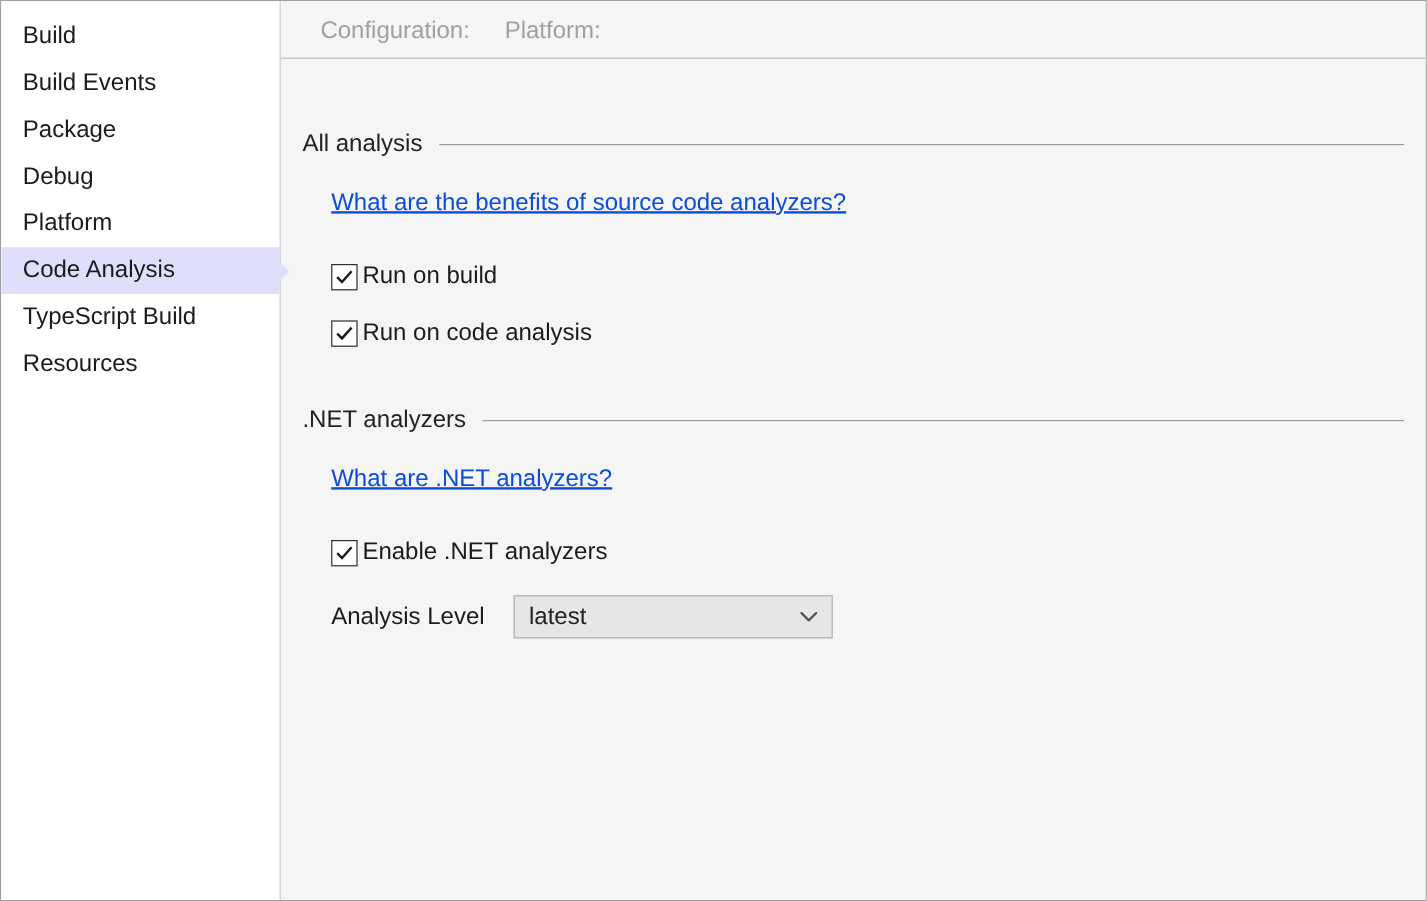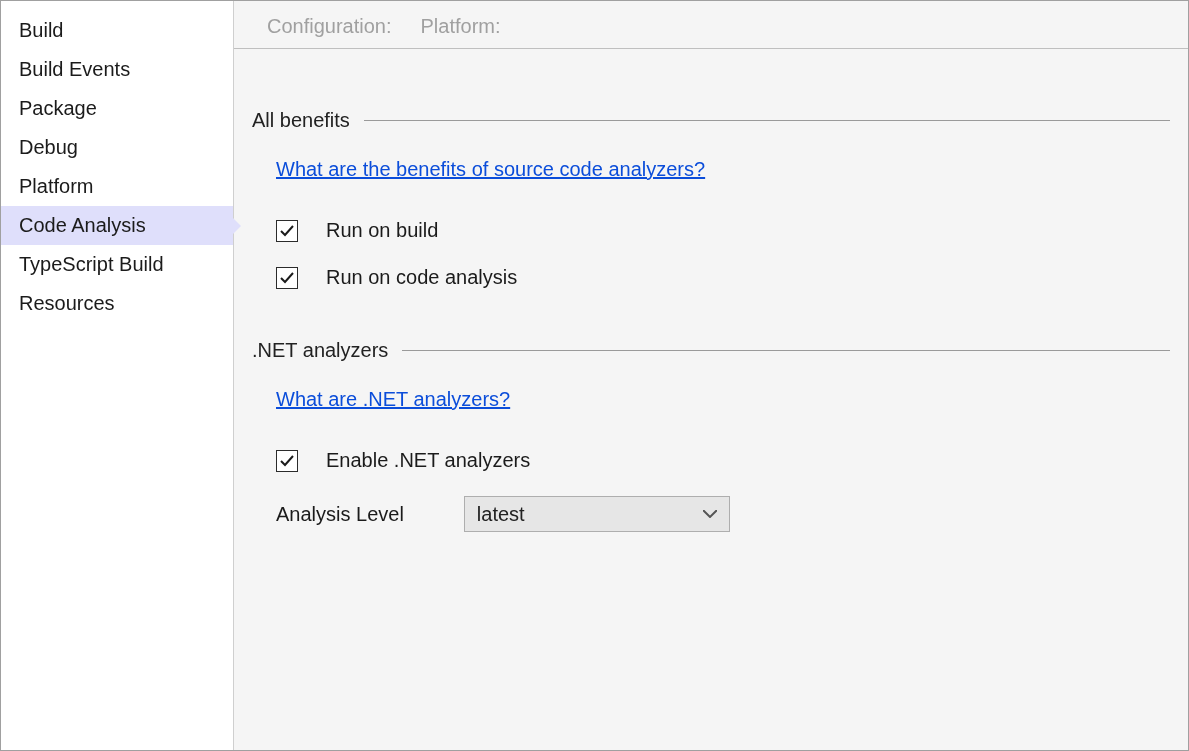--- a/index.html
+++ b/index.html
@@ -104,21 +104,21 @@
   .link {
     color: #0b4dda;
     text-decoration: underline;
     cursor: pointer;
     display: inline-block;
     margin-bottom: 28px;
   }
   .cb-row {
     display: flex;
     align-items: center;
-    gap: 28px;
+    gap: 4px;
     margin: 10px 0 24px 0;
   }
   .cb {
     width: 22px; height: 22px;
     border: 1.5px solid #2b2b2b;
     background: #ffffff;
     display: inline-flex;
     align-items: center;
     justify-content: center;
   }
@@ -131,21 +131,20 @@
   }
   .select {
     width: 266px;
     height: 36px;
     background: #e6e6e6;
     border: 1px solid #aeaeae;
     display: flex;
     align-items: center;
     padding: 0 12px;
     color: #222;
-    margin-left: 36px;
   }
 </style>
 </head>
 <body>
 
 <div class="layout">
   <div class="sidebar">
     <div class="sidebar-item"><span>Build</span></div>
     <div class="sidebar-item"><span>Build Events</span></div>
     <div class="sidebar-item"><span>Package</span></div>
@@ -158,21 +157,21 @@
 
   <div class="main">
     <div class="topbar">
       <span class="config-label">Configuration:</span>
       <span class="platform-label">Platform:</span>
     </div>
 
     <div class="content">
 
       <div class="section-title-row">
-        <span class="section-title">All benefits</span>
+        <span class="section-title">All analysis</span>
         <div class="section-line"></div>
       </div>
       <div class="group-body">
         <a class="link">What are the benefits of source code analyzers?</a>
 
         <div class="cb-row">
           <span class="cb">
             <svg viewBox="0 0 16 16">
                 <path d="M2 8 L6 12 L14 3" fill="none" stroke="#1b1b1b" stroke-width="2"></path>
               </svg>

